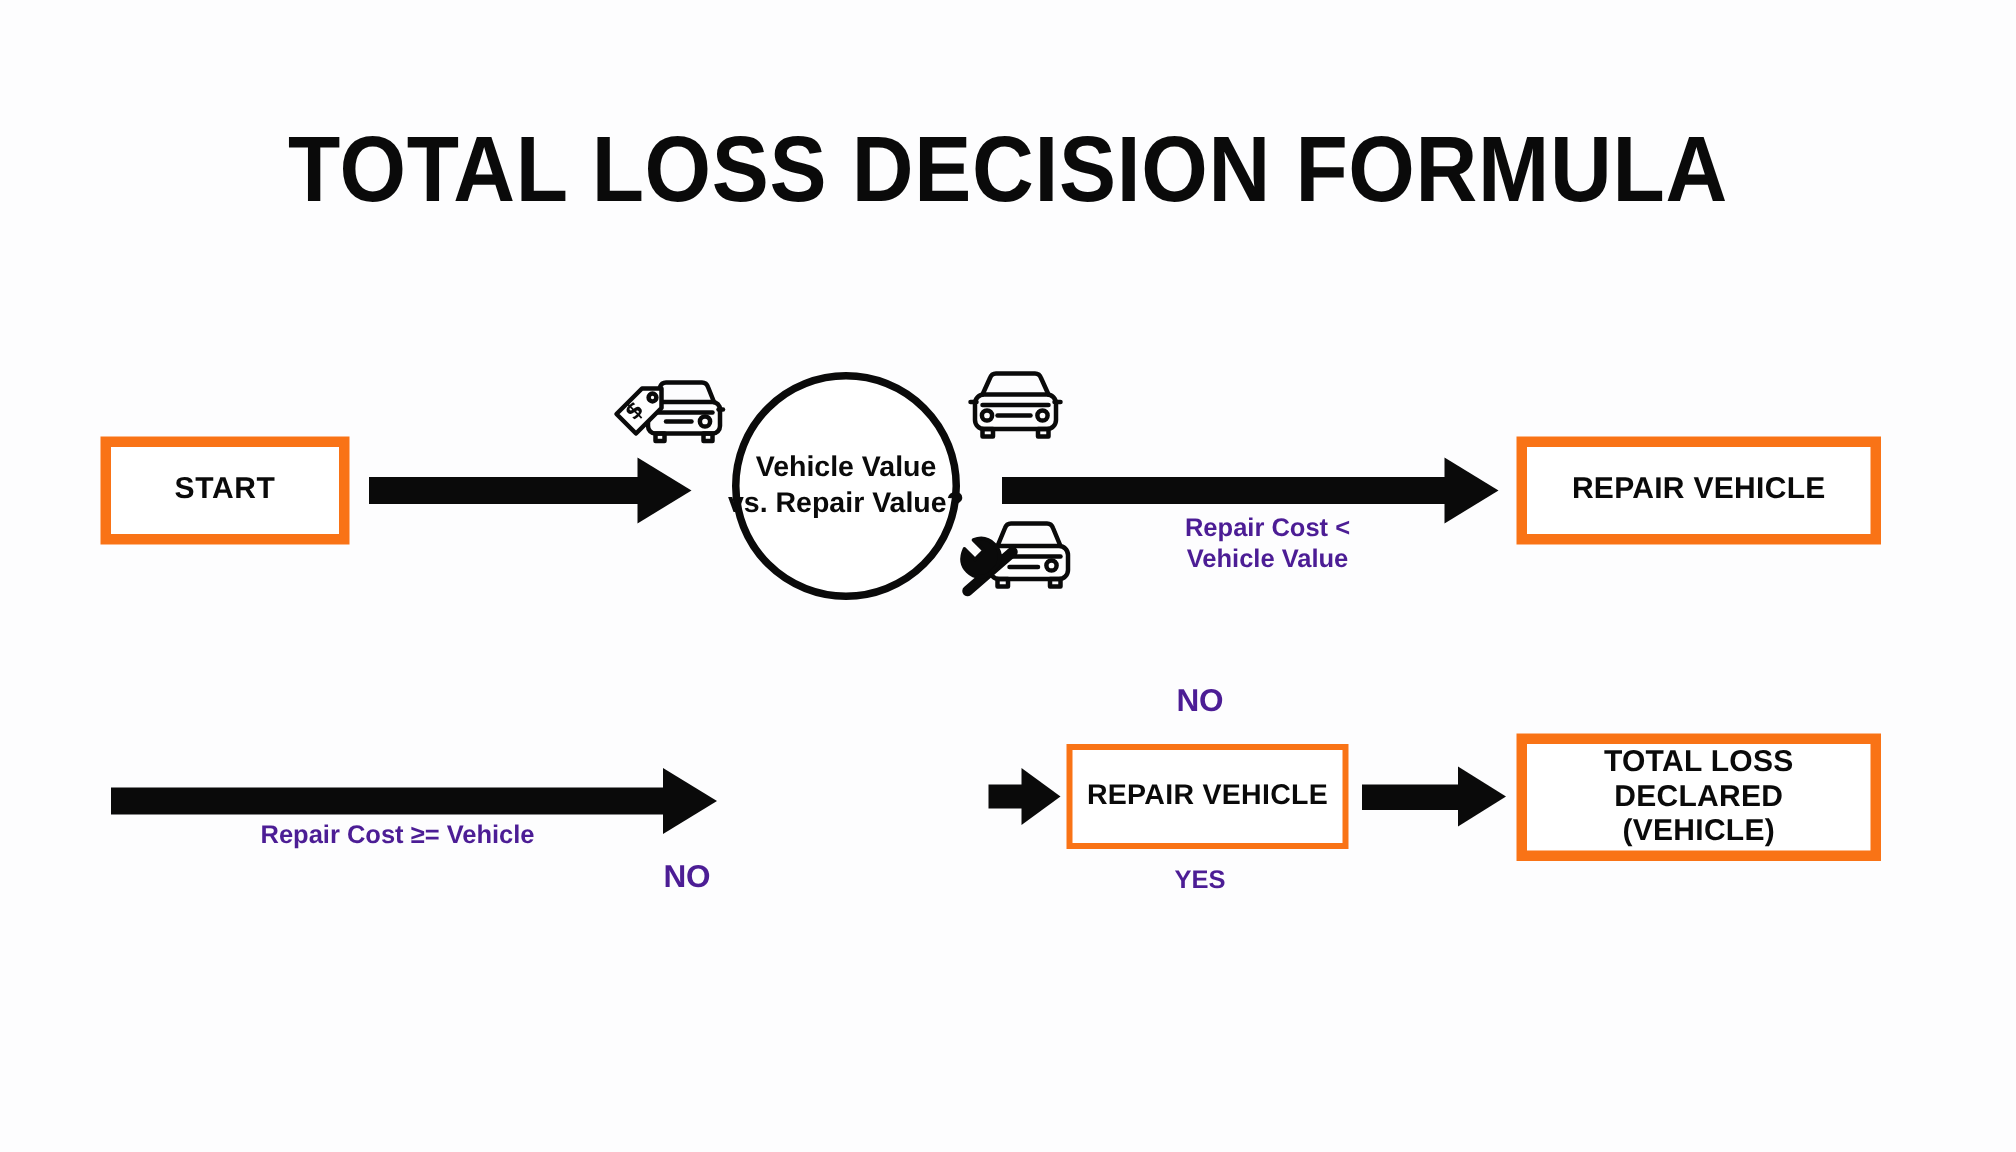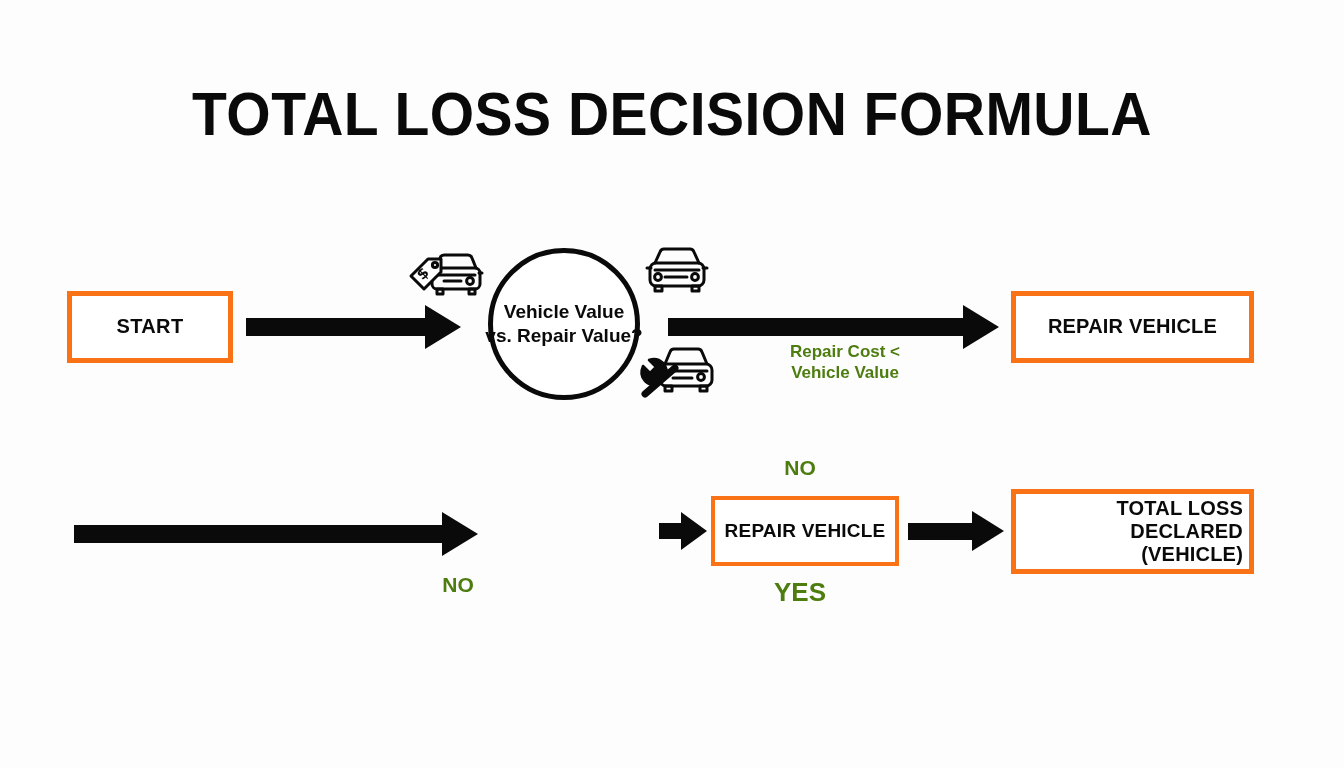--- a/index.html
+++ b/index.html
@@ -34,31 +34,31 @@
     transform: scaleX(0.92);
     transform-origin: center center;
     white-space: nowrap;
   }
 
   
   .box {
     position: absolute;
     box-sizing: border-box;
     background: #ffffff;
-    border: 5px solid #f97316;
+    border: 7px solid #f97316;
     display: flex;
     align-items: center;
     justify-content: center;
     text-align: center;
     font-weight: bold;
     color: #0a0a0a;
     line-height: 1.16;
   }
   .box .lines { padding: 0 6px; }
-  .box .l { display: block; text-align: right; }
+  .box .l { display: block; }
 
   #box-start {
     left: 67px; top: 291px; width: 166px; height: 72px;
     font-size: 20px; letter-spacing: 0.4px;
   }
   #box-repair-top {
     left: 1011px; top: 291px; width: 243px; height: 72px;
     font-size: 20px; letter-spacing: 0.2px;
   }
   #box-repair-bottom {
@@ -134,39 +134,39 @@
 
   
   #arrow-repair-to-totalloss { left: 908px; top: 531px; width: 100px; }
   #arrow-repair-to-totalloss .shaft { top: -8px; width: 70px; height: 17px; }
   #arrow-repair-to-totalloss .head  { left: 64px; top: -20px; border-width: 20px 0 20px 32px; }
 
   
   .edge-label {
     position: absolute;
     font-weight: bold;
-    color: #4d7c0f;
+    color: #4c1d95;
     text-align: center;
     line-height: 1.25;
     white-space: nowrap;
   }
   #label-repair-lt-value {
     left: 745px; top: 341px; width: 200px; font-size: 17px;
   }
   #label-repair-gte-value {
     left: 130px; top: 546px; width: 270px; font-size: 17px;
   }
   #label-no-threshold {
     left: 428px; top: 572px; width: 60px; font-size: 21px;
   }
   #label-no-top {
     left: 745px; top: 455px; width: 110px; font-size: 21px;
   }
   #label-yes-bottom {
-    left: 745px; top: 576px; width: 110px; font-size: 26px;
+    left: 745px; top: 576px; width: 110px; font-size: 17px;
   }
 
   
   .icon {
     position: absolute;
   }
   #icon-car-price-tag { left: 406px; top: 246px; width: 84px; height: 62px; }
   #icon-car-front     { left: 641px; top: 244px; width: 72px; height: 54px; }
   #icon-car-repair    { left: 637px; top: 344px; width: 80px; height: 58px; }
 </style>
@@ -227,20 +227,21 @@
       <span class="l">vs. Repair Value?</span>
     </span>
   </div>
 
 
   <div class="edge-label" id="label-repair-lt-value">
     <span class="l" style="display:block">Repair Cost &lt;</span>
     <span class="l" style="display:block">Vehicle Value</span>
   </div>
 
+  <div class="edge-label" id="label-repair-gte-value">Repair Cost ≥= Vehicle</div>
 
   <div class="edge-label" id="label-no-threshold">NO</div>
 
   <div class="edge-label" id="label-no-top">NO</div>
 
   <div class="edge-label" id="label-yes-bottom">YES</div>
 
   <div class="icon" id="icon-car-price-tag">
     <svg width="84" height="62" viewBox="0 0 84 62" fill="none" stroke="#0a0a0a" stroke-width="3" stroke-linecap="round" stroke-linejoin="round">
 

